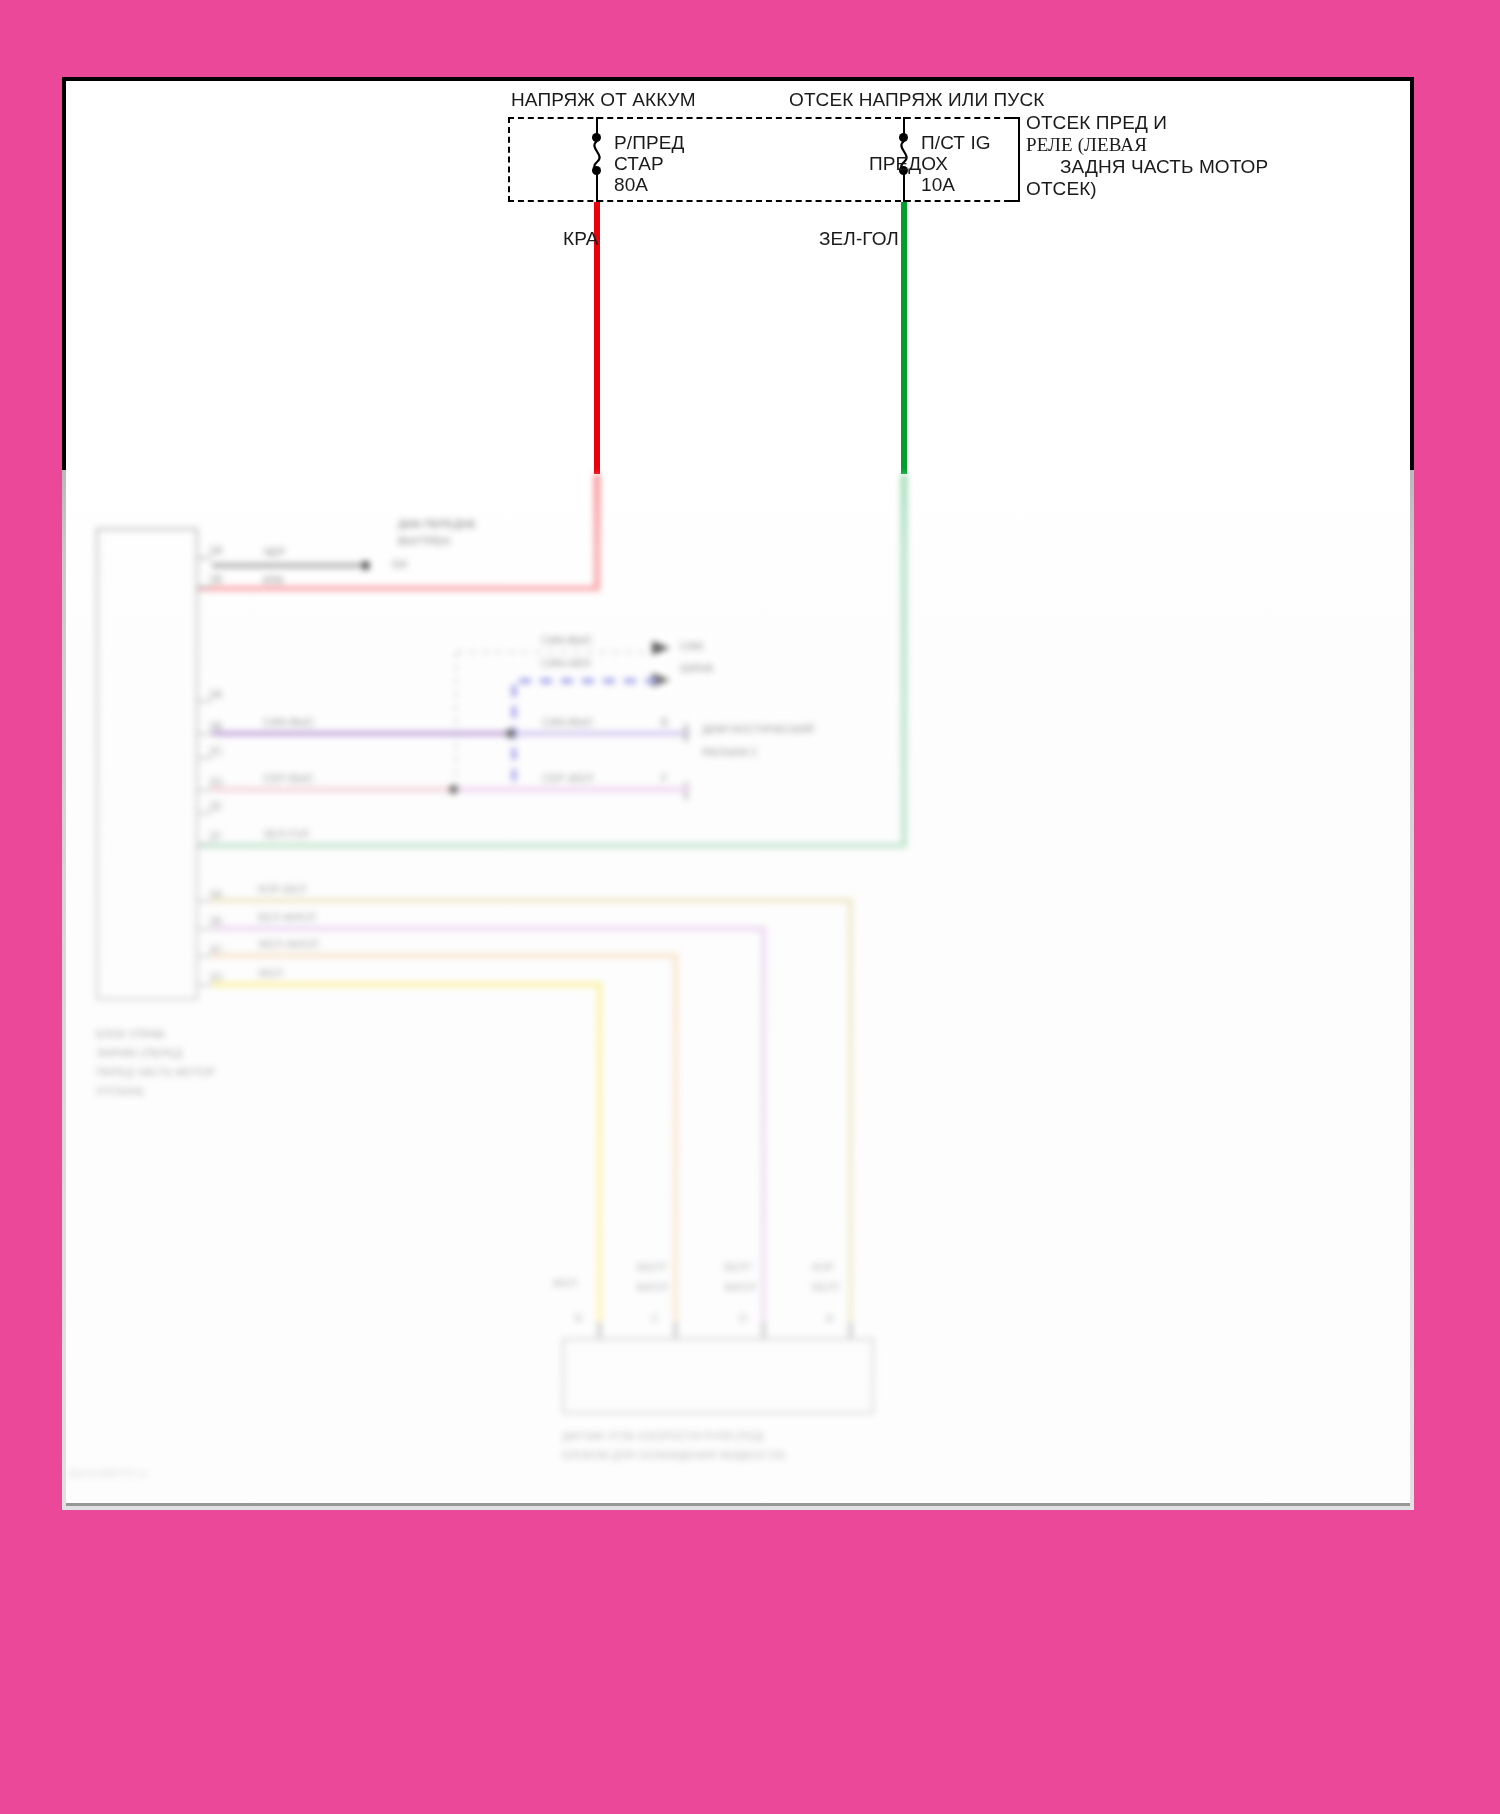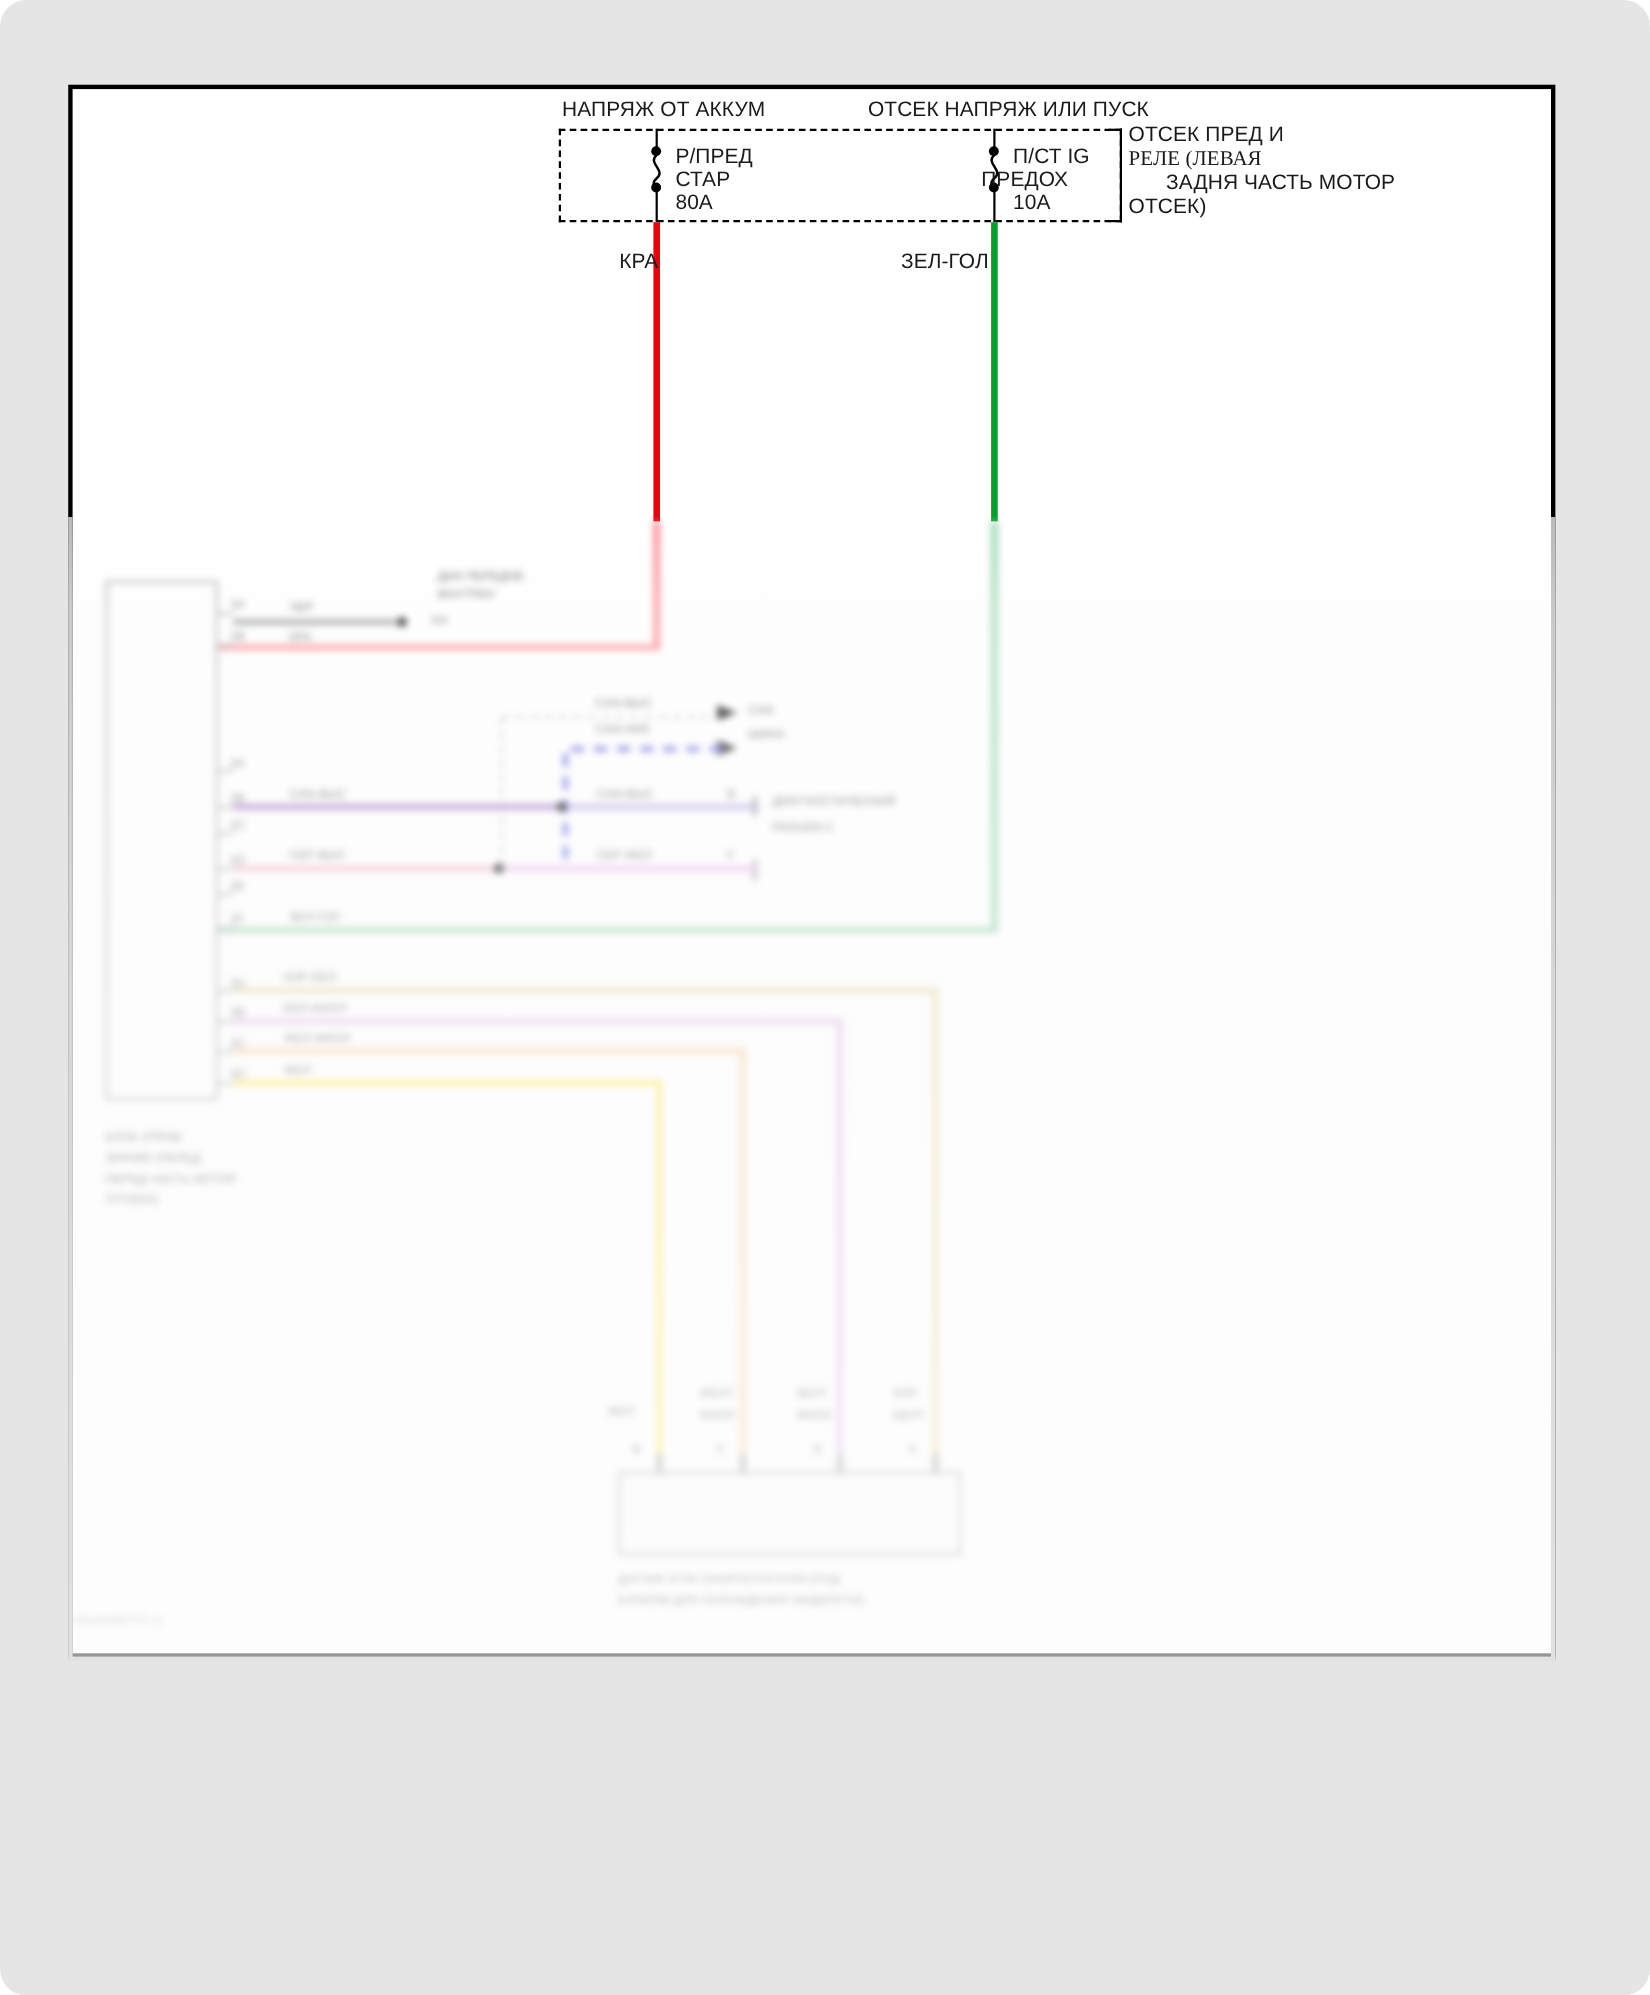--- a/index.html
+++ b/index.html
@@ -4,23 +4,22 @@
 <style>
   html,body{margin:0;padding:0;background:#ffffff;}
   body{
     font-family:"Liberation Sans", sans-serif;
     -webkit-font-smoothing:antialiased;
   }
   #page{
     position:relative;
     width:1500px;
     height:1814px;
-    background:#e5e5e5;
+    background:#ec4899;
     overflow:hidden;
-    border-radius:24px;
   }
 
   
   #frame{
     position:absolute;
     left:62px; top:77px;
     width:1352px; height:1430px;
     border:4px solid #000;
     box-sizing:border-box;
     background:#ffffff;
@@ -133,21 +132,21 @@
 
     <div class="w" style="left:903px;top:117px;width:2px;height:20px;background:#000;"></div>
     <div class="dot" style="left:899px;top:133px;"></div>
     <svg class="fuse-squiggle" width="22" height="34" style="left:893px;top:140px;" viewBox="0 0 22 34">
       <path d="M11 1 C 2 8, 20 15, 11 22 C 6 26, 9 30, 11 33" fill="none" stroke="#000" stroke-width="2.2"></path>
     </svg>
     <div class="dot" style="left:899px;top:166px;"></div>
     <div class="w" style="left:903px;top:172px;width:2px;height:30px;background:#000;"></div>
 
     <div class="txt lbl-big" style="left:921px;top:132px;">П/СТ IG</div>
-    <div class="txt lbl-big" style="left:892px;top:153px;">ПРЕДОХ</div>
+    <div class="txt lbl-big" style="left:869px;top:153px;">ПРЕДОХ</div>
     <div class="txt lbl-big" style="left:921px;top:174px;">10А</div>
 
     <div class="txt lbl-big" style="left:1026px;top:112px;">ОТСЕК ПРЕД И</div>
     <div class="txt lbl-big" style="left:1026px;top:134px;font-family:Liberation Serif, serif;">РЕЛЕ (ЛЕВАЯ</div>
     <div class="txt lbl-big" style="left:1026px;top:156px;margin-left:34px;">ЗАДНЯ ЧАСТЬ МОТОР</div>
     <div class="txt lbl-big" style="left:1026px;top:178px;">ОТСЕК)</div>
 
     <div class="w" style="left:594px;top:202px;width:6px;height:272px;background:#e8000d;"></div>
     <div class="txt lbl-big" style="left:551px;top:228px;margin-left:12px;">КРА</div>
 

